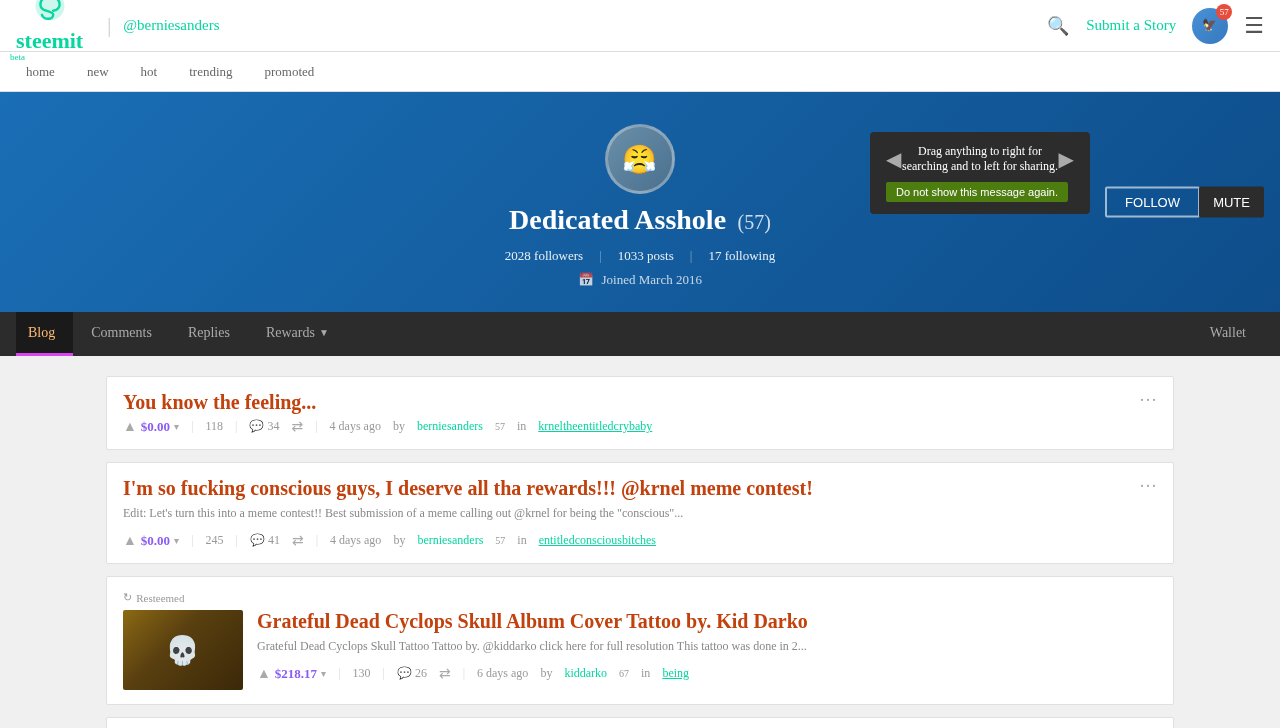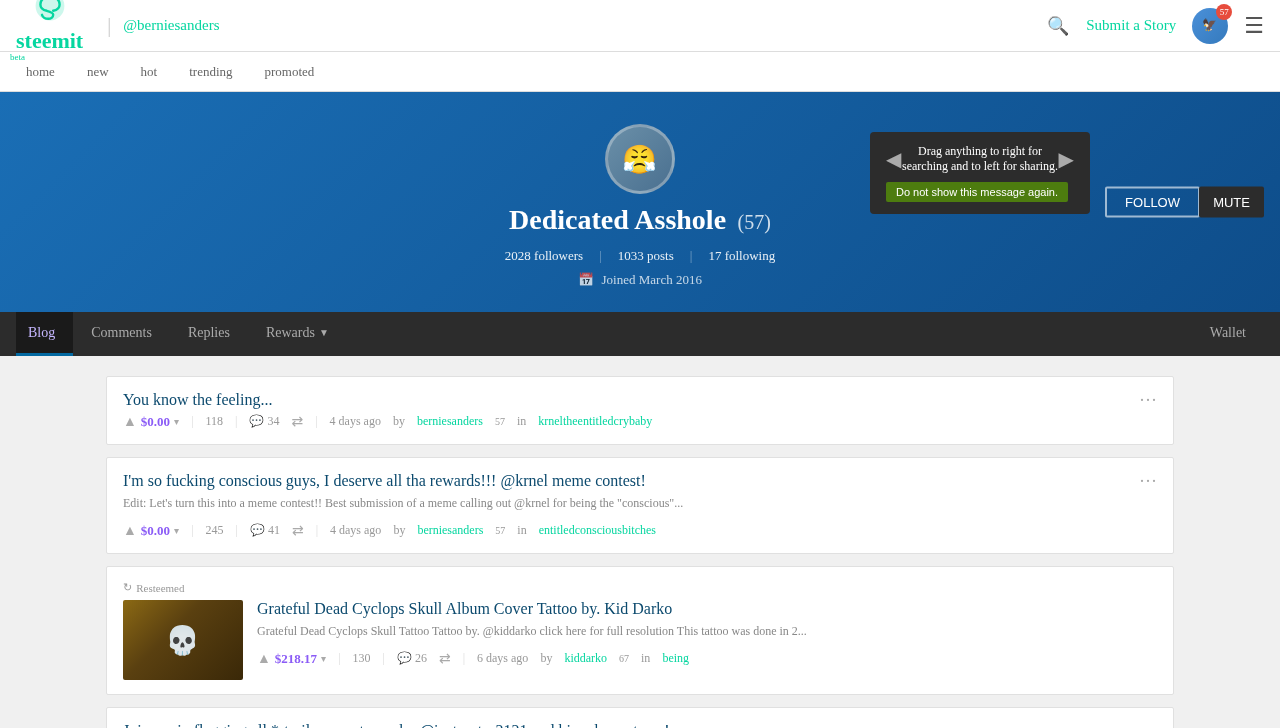--- a/index.html
+++ b/index.html
@@ -140,61 +140,61 @@
       padding: 0 16px;
       height: 44px;
     }
     .tab-item {
       padding: 0 18px; height: 44px;
       display: flex; align-items: center;
       color: #aaa; font-size: 14px; cursor: pointer;
       border-bottom: 3px solid transparent;
     }
     .tab-item.active {
-      color: #c4b5fd;
+      color: #fdba74;
       background: #1a1a1a;
-      border-bottom: 3px solid #0369a1;
+      border-bottom: 3px solid #d946ef;
       padding-left: 12px;
     }
     .rewards-chevron { font-size: 10px; margin-left: 4px; }
     .wallet-tab { margin-left: auto; }
 
     
     .main-content { max-width: 1100px; margin: 0 auto; padding: 20px 16px; }
 
     
     .post-item {
       background: #fff;
       border: 1px solid #e0e0e0;
       margin-bottom: 12px;
       padding: 14px 16px;
       border-radius: 2px;
     }
     .post-title {
-      font-size: 16px; font-weight: normal; color: #0c4a6e;
+      font-size: 20px; font-weight: bold; color: #c2410c;
       margin-bottom: 4px; cursor: pointer;
     }
     .post-excerpt { font-size: 12px; color: #888; margin-bottom: 10px; line-height: 1.5; }
     .post-meta {
       display: flex; align-items: center; gap: 12px;
       font-size: 12px; color: #999;
     }
     .post-vote { display: flex; align-items: center; gap: 4px; cursor: pointer; }
     .vote-icon { color: #aaa; font-size: 14px; }
     .vote-amount { color: #8b5cf6; font-weight: bold; font-size: 13px; }
     .vote-chevron { font-size: 10px; color: #aaa; }
     .post-divider { color: #ddd; }
     .post-views { display: flex; align-items: center; gap: 3px; }
     .post-comments { display: flex; align-items: center; gap: 3px; }
     .post-repost { color: #aaa; font-size: 14px; cursor: pointer; }
     .post-time { color: #999; }
     .post-author { color: #06d6a0; cursor: pointer; }
     .author-rep { font-size: 10px; color: #999; }
     .post-in { color: #999; }
-    .post-category { color: #06d6a0; cursor: pointer; }
+    .post-category { color: #06d6a0; cursor: pointer; text-decoration: underline; }
     .post-more { color: #aaa; float: right; cursor: pointer; font-size: 18px; line-height: 1; }
 
     
     .resteemed-label {
       font-size: 11px; color: #999; margin-bottom: 6px;
       display: flex; align-items: center; gap: 4px;
     }
     .post-with-image { display: flex; gap: 14px; }
     .post-thumbnail {
       width: 120px; height: 80px; flex-shrink: 0;

